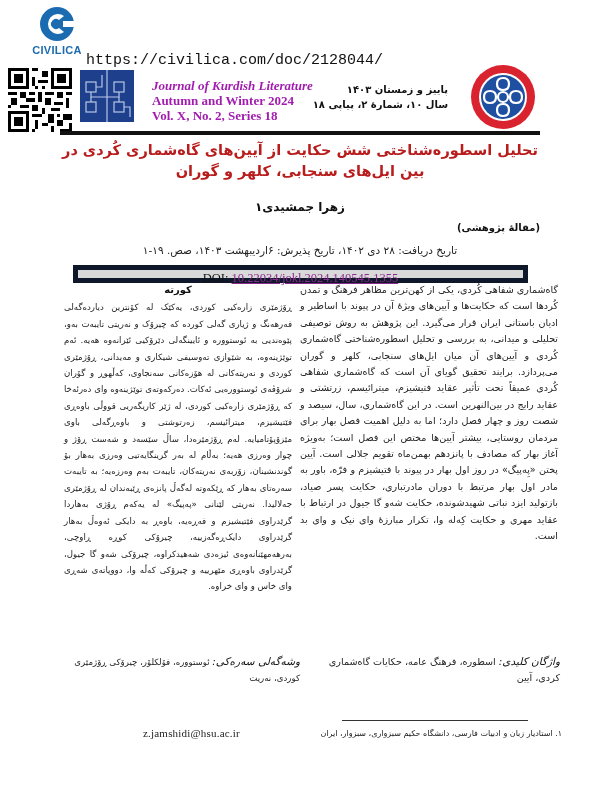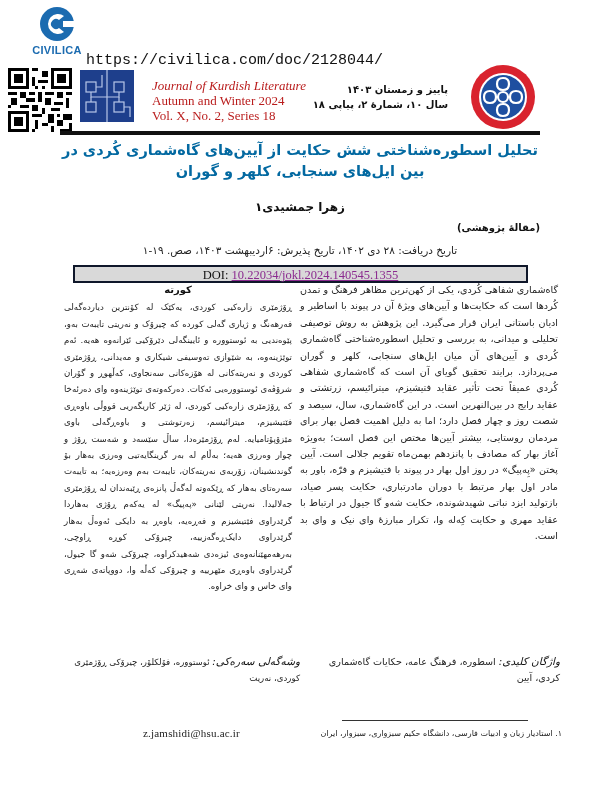--- a/index.html
+++ b/index.html
@@ -8,37 +8,37 @@
 
   .civilica-logo { position: absolute; left: 4px; top: 6px; width: 56px; height: 50px; margin-left: 25px; }
   .civilica-c { position: absolute; left: 8px; top: 0; width: 40px; height: 36px; }
   .civilica-text { position: absolute; left: 0; top: 38px; width: 56px; text-align: center; font-family: "Liberation Sans", sans-serif; font-weight: bold; font-size: 11px; color: #1b6bb0; letter-spacing: 0.3px; }
   .url { position: absolute; left: 86px; top: 17px; font-family: Liberation Mono, monospace; font-size: 15px; color: #111; margin-top: 35px; }
 
   .qr { position: absolute; left: 8px; top: 68px; width: 64px; height: 64px; }
 
   .kurd-logo { position: absolute; left: 80px; top: 70px; width: 54px; height: 52px; background: #1e3f8c; }
 
-  .journal-en { position: absolute; left: 152px; top: 78px; font-family: "Liberation Serif", serif; font-weight: normal; line-height: 15px; font-size: 13px; color: #b91c1c; }
+  .journal-en { position: absolute; left: 152px; top: 78px; font-family: "Liberation Serif", serif; font-weight: bold; line-height: 15px; font-size: 13px; color: #a21caf; }
   .journal-en .ital { font-style: italic; }
 
   .journal-fa { position: absolute; right: 152px; top: 82px; direction: rtl; text-align: right; font-family: "DejaVu Sans", sans-serif; font-weight: bold; font-size: 10px; line-height: 15px; color: #111; }
   .journal-fa .ital { font-style: italic; }
 
   .uni-logo { position: absolute; left: 470px; top: 64px; width: 66px; height: 66px; }
 
   .header-rule { position: absolute; left: 60px; top: 131px; width: 480px; height: 4px; background: #111; }
 
-  .title { position: absolute; left: 60px; top: 140px; width: 480px; text-align: center; direction: rtl; font-family: "DejaVu Sans", sans-serif; font-weight: bold; font-size: 14.5px; line-height: 21px; color: #0369a1; }
+  .title { position: absolute; left: 60px; top: 140px; width: 480px; text-align: center; direction: rtl; font-family: "DejaVu Sans", sans-serif; font-weight: bold; font-size: 14.5px; line-height: 21px; color: #b91c1c; }
 
   .author { position: absolute; left: 60px; top: 200px; width: 480px; text-align: center; direction: rtl; font-weight: bold; font-size: 12px; color: #111; }
   .article-type { position: absolute; left: 60px; top: 222px; width: 480px; text-align: right; direction: rtl; font-weight: bold; font-size: 10px; color: #111; }
   .dates { position: absolute; left: 60px; top: 244px; width: 480px; text-align: center; direction: rtl; font-size: 10.5px; color: #222; }
 
-  .doi-box { position: absolute; left: 73px; top: 265px; width: 455px; height: 18px; background: #d9d9d9; border: 2px solid #0f172a; text-align: center; font-family: "Liberation Serif", serif; font-size: 12.5px; line-height: 16px; color: #111; }
+  .doi-box { position: absolute; left: 73px; top: 265px; width: 455px; height: 18px; background: #d9d9d9; border: 5px solid #0f172a; text-align: center; font-family: "Liberation Serif", serif; font-size: 12.5px; line-height: 16px; color: #111; }
   .doi-link { color: #8b2a8f; text-decoration: underline; }
 
   .col { position: absolute; direction: rtl; text-align: justify; font-size: 9.6px; line-height: 16.4px; color: #222; }
   .col-right { left: 300px; top: 282px; width: 258px; }
   .col-left { left: 64px; top: 282px; width: 228px; font-size: 8.6px; line-height: 16.4px; }
   .col-heading { font-weight: bold; font-size: 10.5px; margin-bottom: 1px; color: #111; }
   .col-left .col-heading { text-align: center; font-size: 10px; padding-right: 0; }
 
   .keywords { position: absolute; direction: rtl; text-align: right; font-size: 9.6px; line-height: 16px; color: #222; }
   .keywords-fa { left: 320px; top: 653px; width: 240px; }

